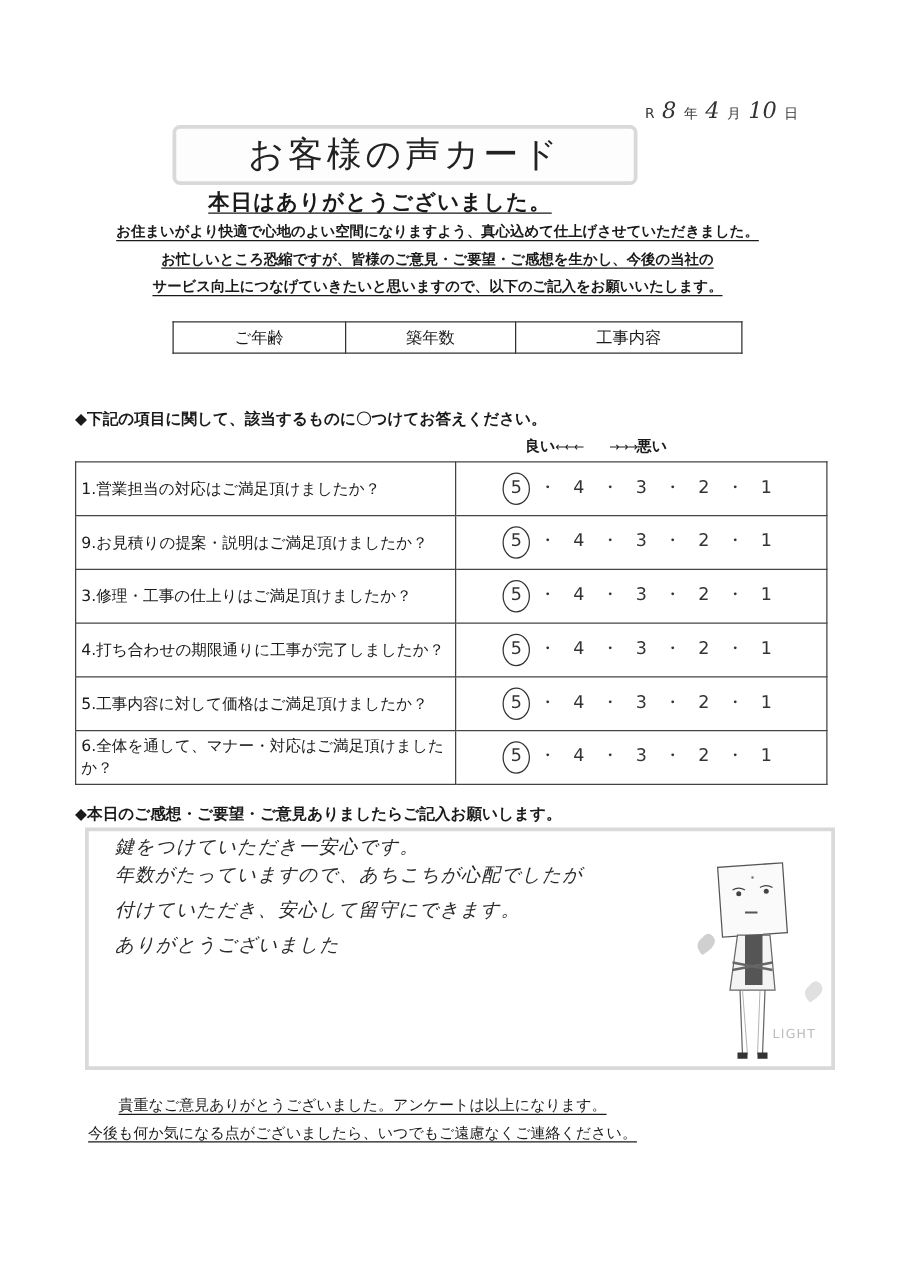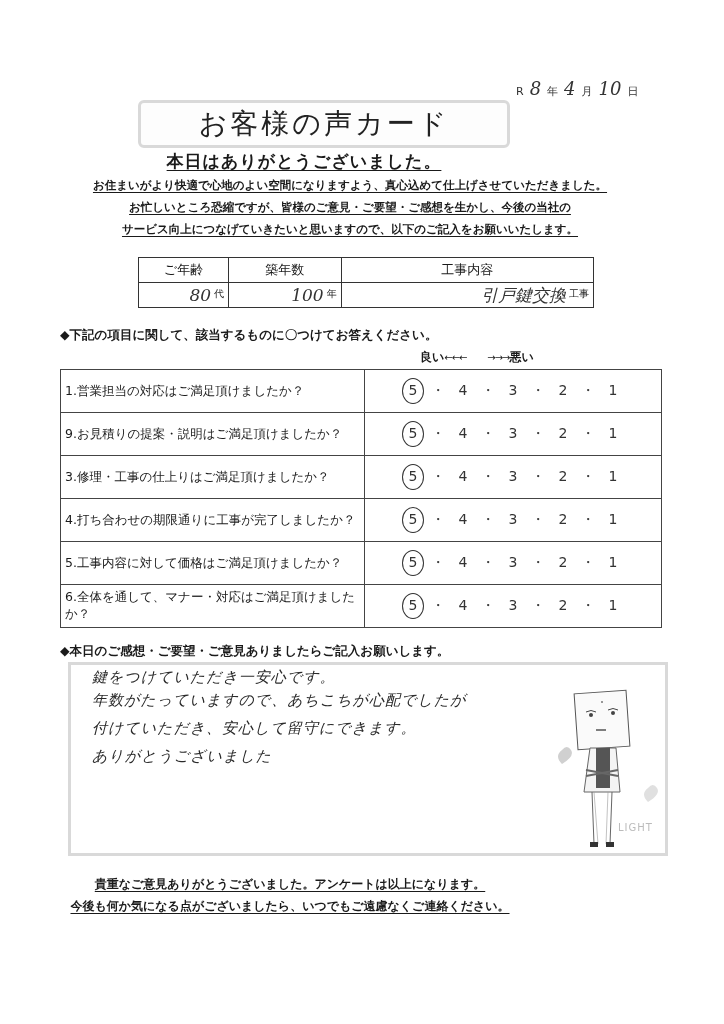--- a/index.html
+++ b/index.html
@@ -51,21 +51,21 @@
 
   
   .comment-box { left: 68px; top: 662px; width: 600px; height: 194px; border: 3px solid #d9d9d9; }
   .comment-line { left: 92px; font-family: "DejaVu Serif", serif; font-style: italic; font-size: 15px; color: #2a2a2a; letter-spacing: 1px; }
   .cl1 { top: 668px; } .cl2 { top: 691px; } .cl3 { top: 719px; } .cl4 { top: 747px; }
 
   
   .mascot { left: 556px; top: 684px; width: 110px; height: 170px; }
   .logo { left: 618px; top: 822px; font-size: 10px; color: #bbb; letter-spacing: 1px; }
 
-  .closing { left: 0; width: 580px; text-align: center; font-size: 12px; font-weight: bold; }
+  .closing { left: 0; width: 580px; text-align: center; font-size: 12px; font-weight: normal; }
   .closing span { text-decoration: underline; text-underline-offset: 3px; }
   .closing1 { top: 876px; } .closing2 { top: 898px; }
 </style>
 </head>
 <body>
 
 <div class="abs date">
   <span>R</span>
   <span class="hand">8</span>
   <span>年</span>
@@ -86,31 +86,20 @@
 <div class="abs intro intro1"><span>お住まいがより快適で心地のよい空間になりますよう、真心込めて仕上げさせていただきました。</span></div>
 <div class="abs intro intro2"><span>お忙しいところ恐縮ですが、皆様のご意見・ご要望・ご感想を生かし、今後の当社の</span></div>
 <div class="abs intro intro3"><span>サービス向上につなげていきたいと思いますので、以下のご記入をお願いいたします。</span></div>
 
 <table class="info">
   <tbody>
       <tr class="head">
     <td>ご年齢</td>
     <td>築年数</td>
     <td>工事内容</td>
-  </tr>
-  <tr class="vals">
-    <td>
-      <span class="handval">80</span><span class="unit">代</span>
-    </td>
-    <td>
-      <span class="handval">100</span><span class="unit">年</span>
-    </td>
-    <td>
-      <span class="handval">引戸鍵交換</span><span class="unit">工事</span>
-    </td>
   </tr>
 </tbody>
   </table>
 
 <div class="abs sec-head sec1">◆下記の項目に関して、該当するものに〇つけてお答えください。</div>
 <div class="abs scale-legend">
   <span>良い</span><span class="arrows">←←←</span>
   &nbsp;&nbsp;&nbsp;
   <span class="arrows">→→→</span><span>悪い</span>
 </div>

